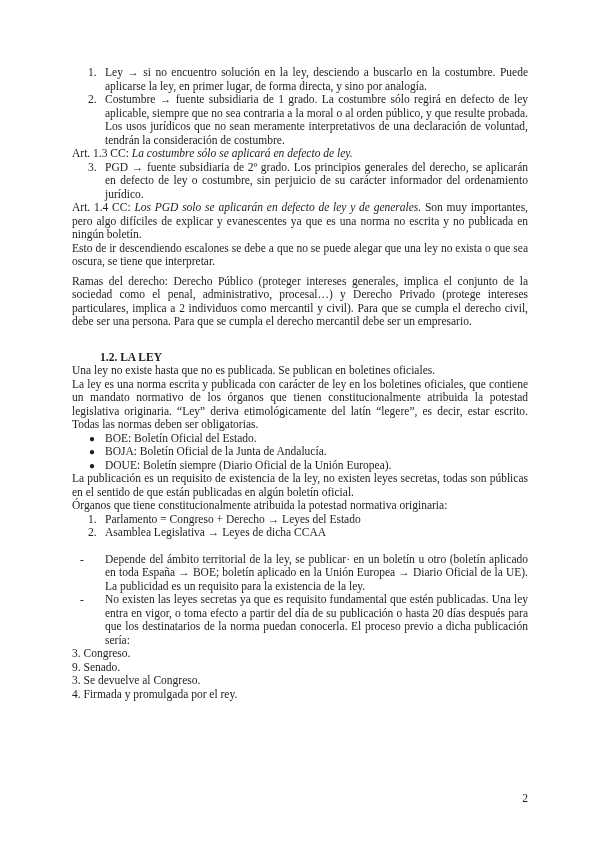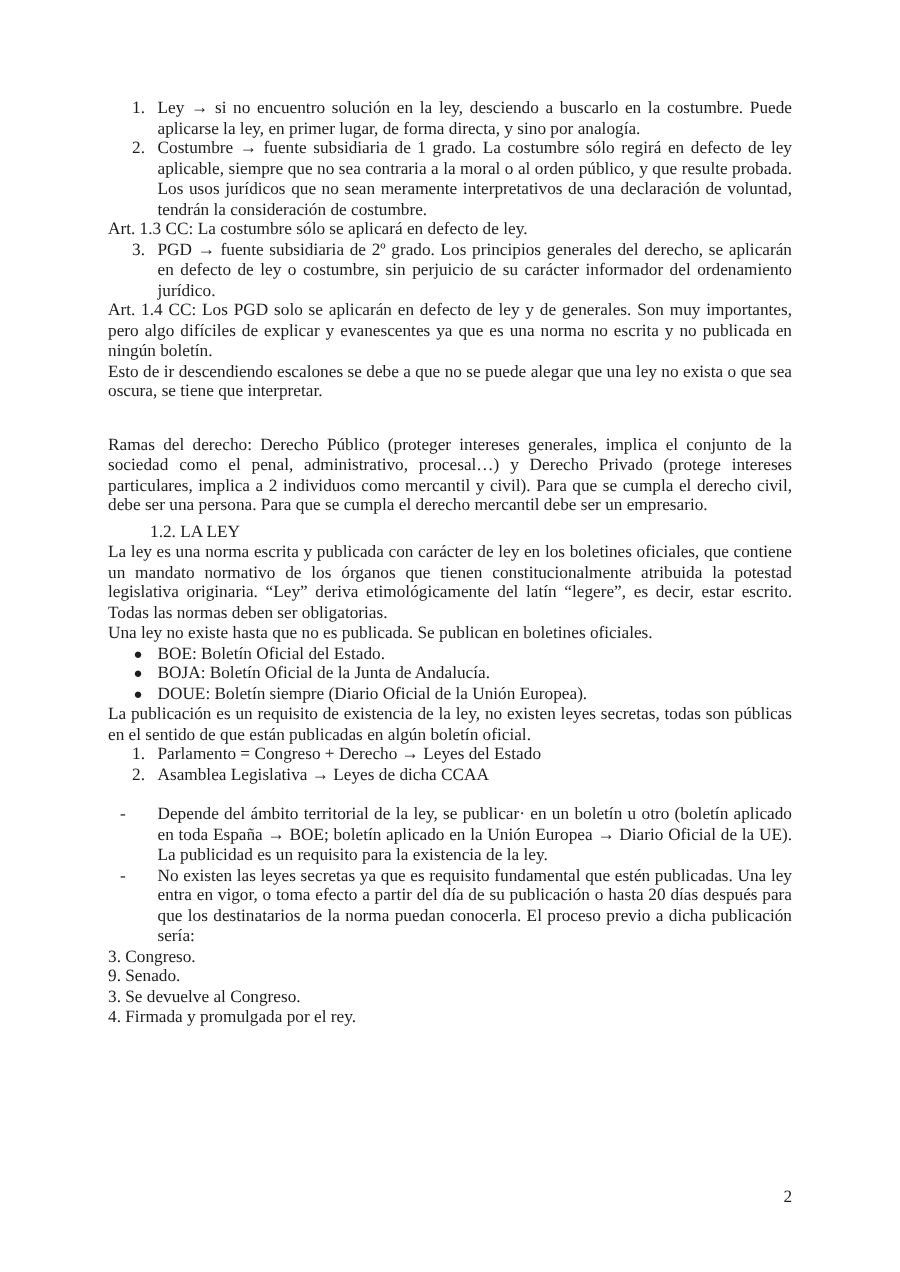--- a/index.html
+++ b/index.html
@@ -15,33 +15,33 @@
   .content {
     position: absolute;
     left: 72px;
     top: 66px;
     width: 456px;
     font-size: 11.5px;
     line-height: 13.5px;
   }
   p, .li, h2 { margin: 0; padding: 0; }
   .just { text-align: justify; }
-  .it { }
+  .it { font-style: italic; }
   .li { position: relative; padding-left: 33px; }
   .li .marker { position: absolute; left: 16px; top: 0; }
   .li.dash .marker { left: 8px; }
   .li.bullet .marker { left: 17px; font-size: 10px; }
-  .sp1 { margin-top: 22px; }
+  .sp1 { margin-top: 6px; }
   .sp2 { margin-top: 13px; }
   .heading {
-    font-weight: normal;
+    font-weight: bold;
     font-size: 11.5px;
     line-height: 13.5px;
     padding-left: 28px;
-    margin-top: 4px;
+    margin-top: 22px;
   }
   .page-number {
     position: absolute;
     right: 72px;
     top: 792px;
     font-size: 11.5px;
     line-height: 13.5px;
   }
 </style>
 </head>
@@ -67,37 +67,38 @@
     </div>
 
     <p class="just"><span>Art. 1.4 CC: </span><span class="it">Los PGD solo se aplicarán en defecto de ley y de generales.</span><span> Son muy importantes, pero algo difíciles de explicar y evanescentes ya que es una norma no escrita y no publicada en ningún boletín.</span></p>
 
     <p class="just">Esto de ir descendiendo escalones se debe a que no se puede alegar que una ley no exista o que sea oscura, se tiene que interpretar.</p>
 
     <p class="just sp1">Ramas del derecho: Derecho Público (proteger intereses generales, implica el conjunto de la sociedad como el penal, administrativo, procesal…) y Derecho Privado (protege intereses particulares, implica a 2 individuos como mercantil y civil). Para que se cumpla el derecho civil, debe ser una persona. Para que se cumpla el derecho mercantil debe ser un empresario.</p>
 
     <h2 class="heading">1.2. LA LEY</h2>
 
+    <p class="just">Una ley no existe hasta que no es publicada. Se publican en boletines oficiales.</p>
     <p class="just">La ley es una norma escrita y publicada con carácter de ley en los boletines oficiales, que contiene un mandato normativo de los órganos que tienen constitucionalmente atribuida la potestad legislativa originaria. “Ley” deriva etimológicamente del latín “legere”, es decir, estar escrito. Todas las normas deben ser obligatorias.</p>
-    <p class="just">Una ley no existe hasta que no es publicada. Se publican en boletines oficiales.</p>
 
     <div class="li bullet">
       <span class="marker">●</span>
       <span>BOE: Boletín Oficial del Estado.</span>
     </div>
     <div class="li bullet">
       <span class="marker">●</span>
       <span>BOJA: Boletín Oficial de la Junta de Andalucía.</span>
     </div>
     <div class="li bullet">
       <span class="marker">●</span>
       <span>DOUE: Boletín siempre (Diario Oficial de la Unión Europea).</span>
     </div>
 
     <p class="just">La publicación es un requisito de existencia de la ley, no existen leyes secretas, todas son públicas en el sentido de que están publicadas en algún boletín oficial.</p>
+    <p class="just">Órganos que tiene constitucionalmente atribuida la potestad normativa originaria:</p>
 
     <div class="li">
       <span class="marker">1.</span>
       <span>Parlamento = Congreso + Derecho → Leyes del Estado</span>
     </div>
     <div class="li">
       <span class="marker">2.</span>
       <span>Asamblea Legislativa → Leyes de dicha CCAA</span>
     </div>
 

